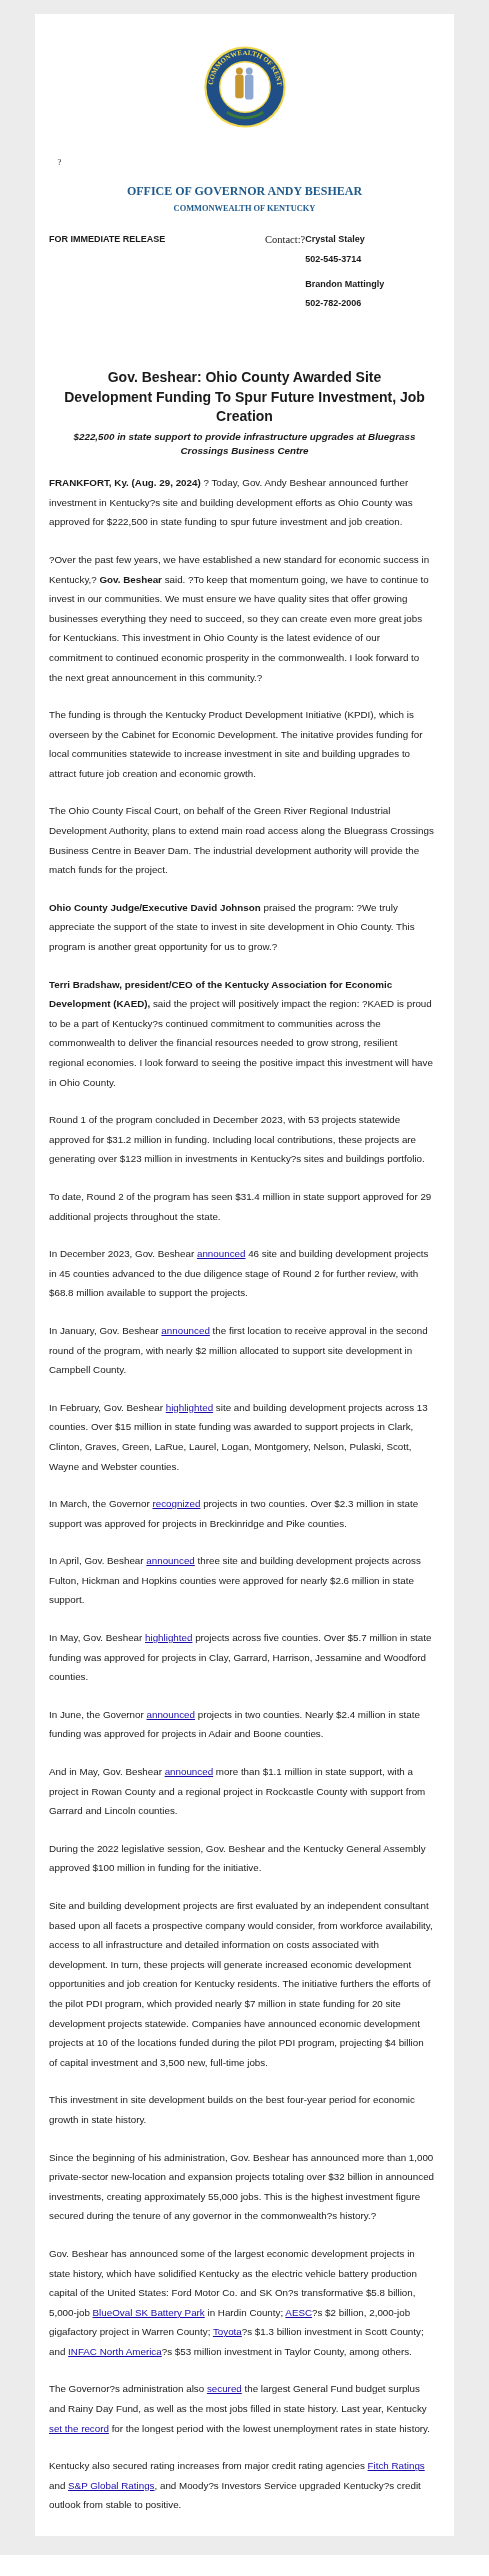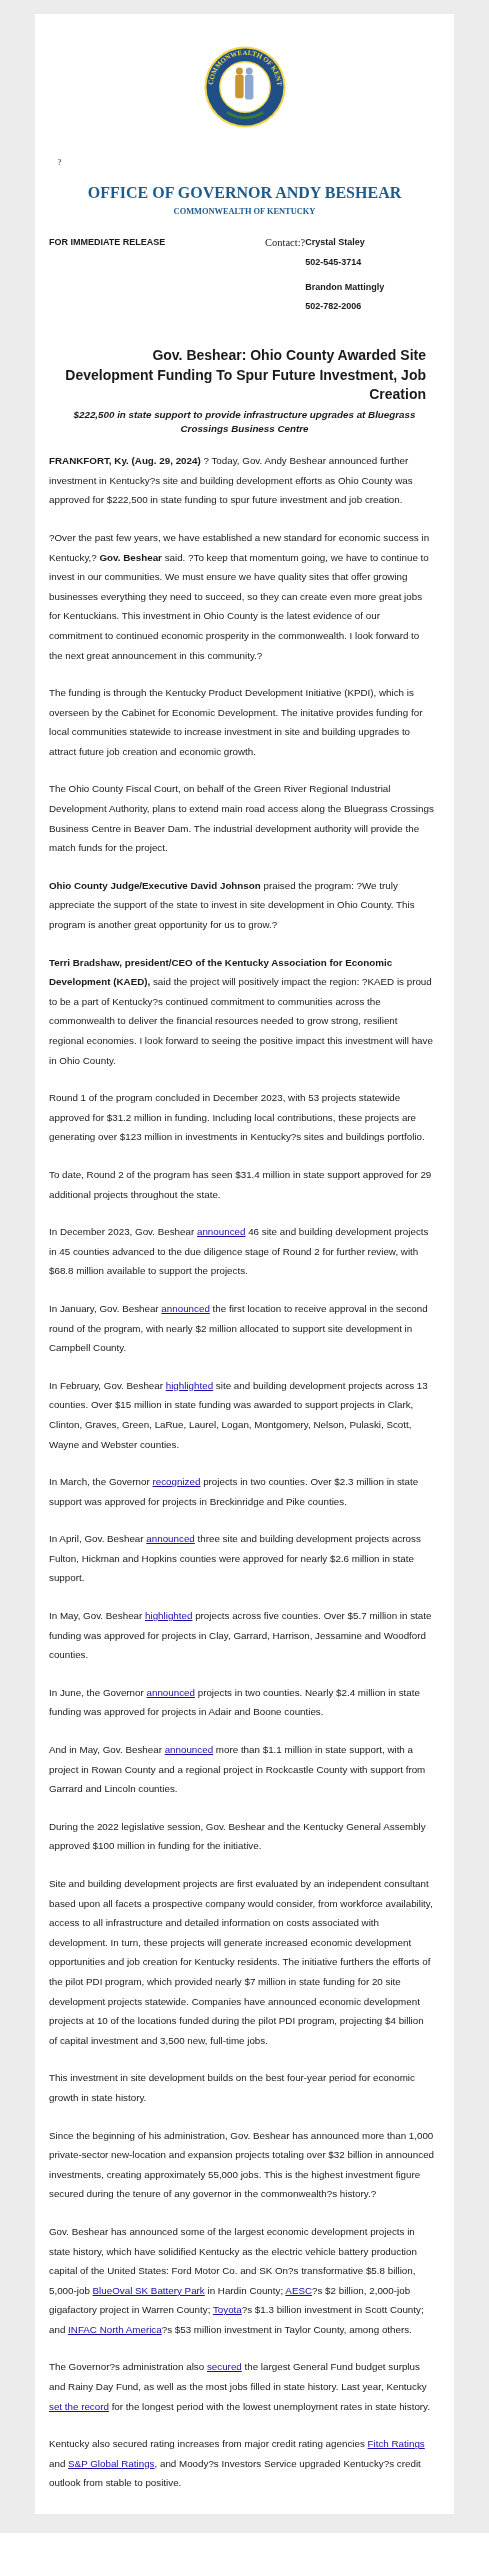--- a/index.html
+++ b/index.html
@@ -2,29 +2,29 @@
 <html style="font-size:11.2px"><head>
 <meta charset="utf-8">
 <style>
   * { box-sizing: border-box; margin: 0; padding: 0; }
   body { width: 489px; background: #ffffff; font-family: "Liberation Sans", sans-serif; color: #1a1a1a; }
   .outer { background: #ececec; padding: 14px 35px 19px 35px; }
   .card { background: #ffffff; padding: 14px 14px 21px 14px; }
   .seal-wrap { text-align: center; padding-top: 9.8px; height: 136px; }
   .seal { display: inline-block; width: 84px; height: 112px; }
   .qmark { font-family: "Liberation Serif", serif; font-size: 8.4px; margin-left: 8.4px; margin-top: -5.6px; height: 14px; }
-  .office-title { font-family: "Liberation Serif", serif; font-weight: bold; color: #1f5a8c; text-align: center; font-size: 16px; margin-top: 11.2px; }
+  .office-title { font-family: "Liberation Serif", serif; font-weight: bold; color: #1f5a8c; text-align: center; font-size: 12px; margin-top: 11.2px; }
   .office-sub { font-family: "Liberation Serif", serif; font-weight: bold; color: #1f5a8c; text-align: center; font-size: 8.4px; margin-top: 5.6px; }
   .release-row { display: flex; justify-content: space-between; margin-top: 21px; }
   .release { font-weight: bold; font-size: 9px; }
   .contacts { display: flex; width: 140px; margin-right: 35px; }
   .contact-label { font-family: "Liberation Serif", serif; font-weight: normal; font-size: 10.5px; }
   .contact-people { font-weight: bold; font-size: 9px; line-height: 19.6px; margin-top: -4.2px; }
   .contact-people .gap { height: 5.6px; }
-  .headline { text-align: right; font-weight: bold; font-size: 14px; line-height: 19.6px; margin-top: 29px; padding: 0 14px; }
+  .headline { text-align: center; font-weight: bold; font-size: 14px; line-height: 19.6px; margin-top: 54px; padding: 0 14px; }
   .subhead { text-align: center; font-weight: bold; font-style: italic; font-size: 9.8px; line-height: 14.7px; margin-top: 3px; padding: 0 14px; }
   .para { font-size: 9.8px; line-height: 19.6px; margin-top: 18px; padding-right: 5.6px; }
   .para:first-of-type { margin-top: 14px; }
   .para b { font-weight: bold; }
   .para a, .link { color: #1a0dab; text-decoration: underline; cursor: pointer; }
 </style>
 </head>
 <body>
 
 <div class="outer">

